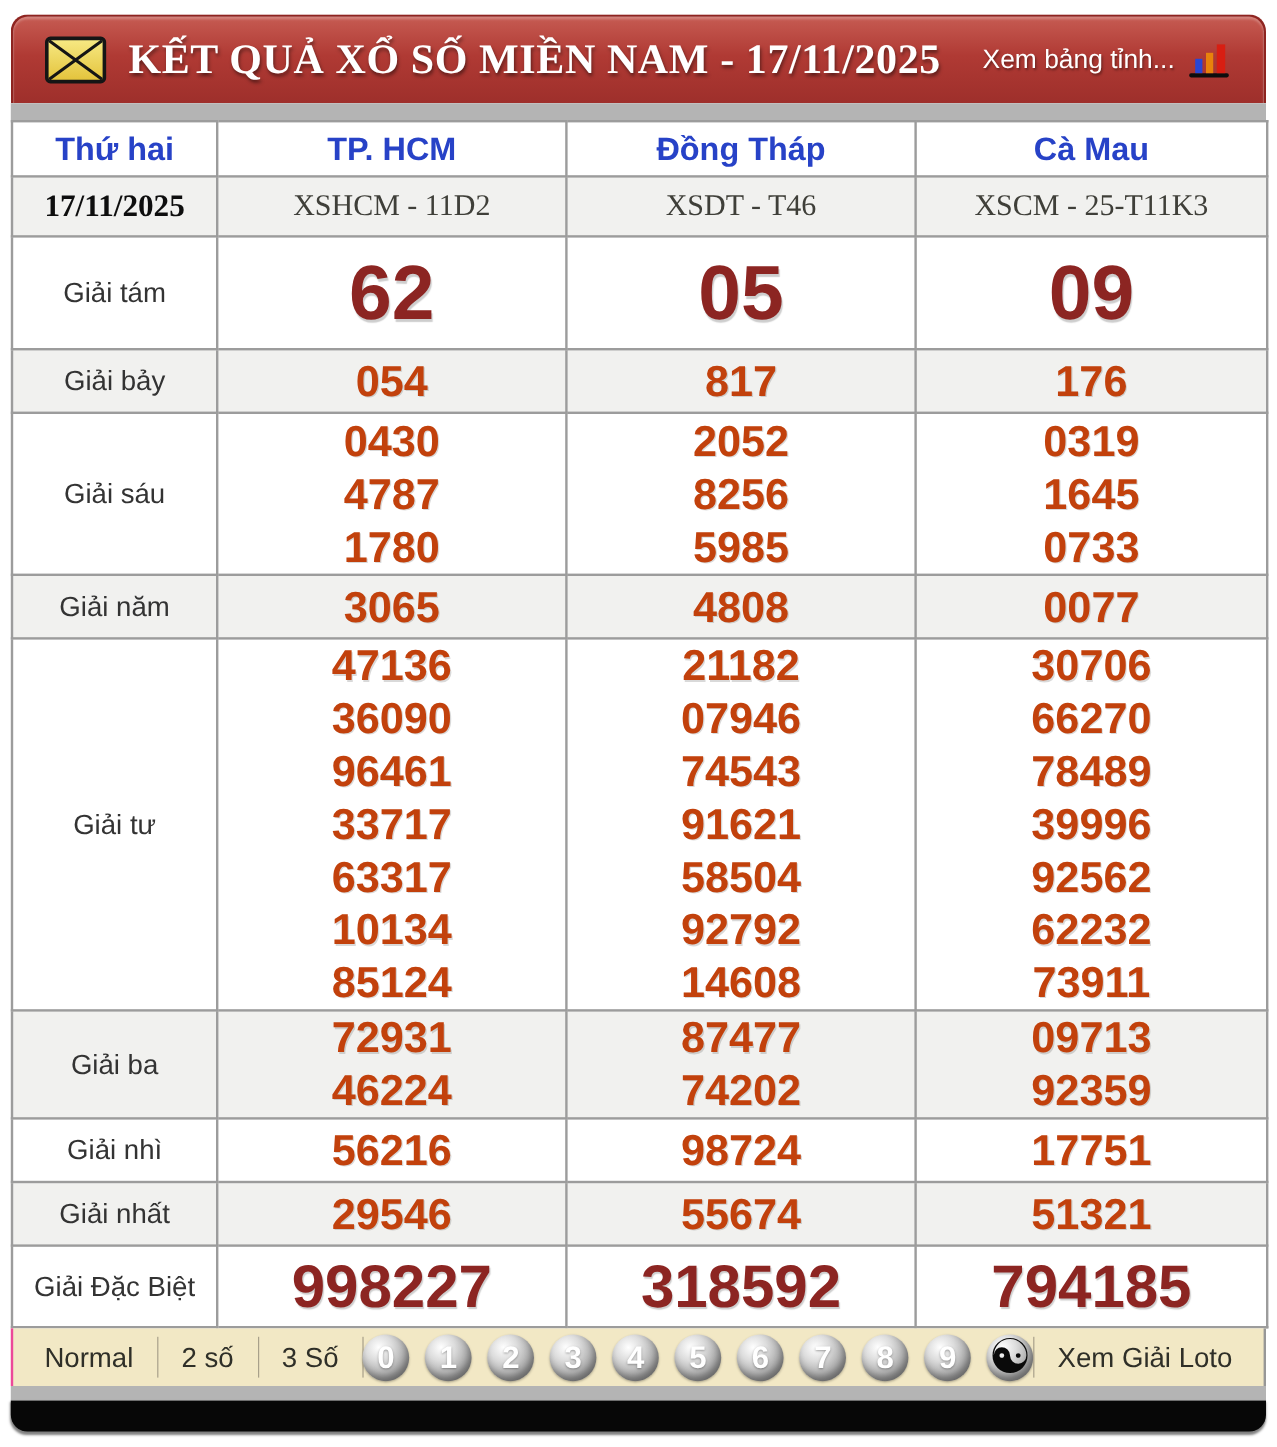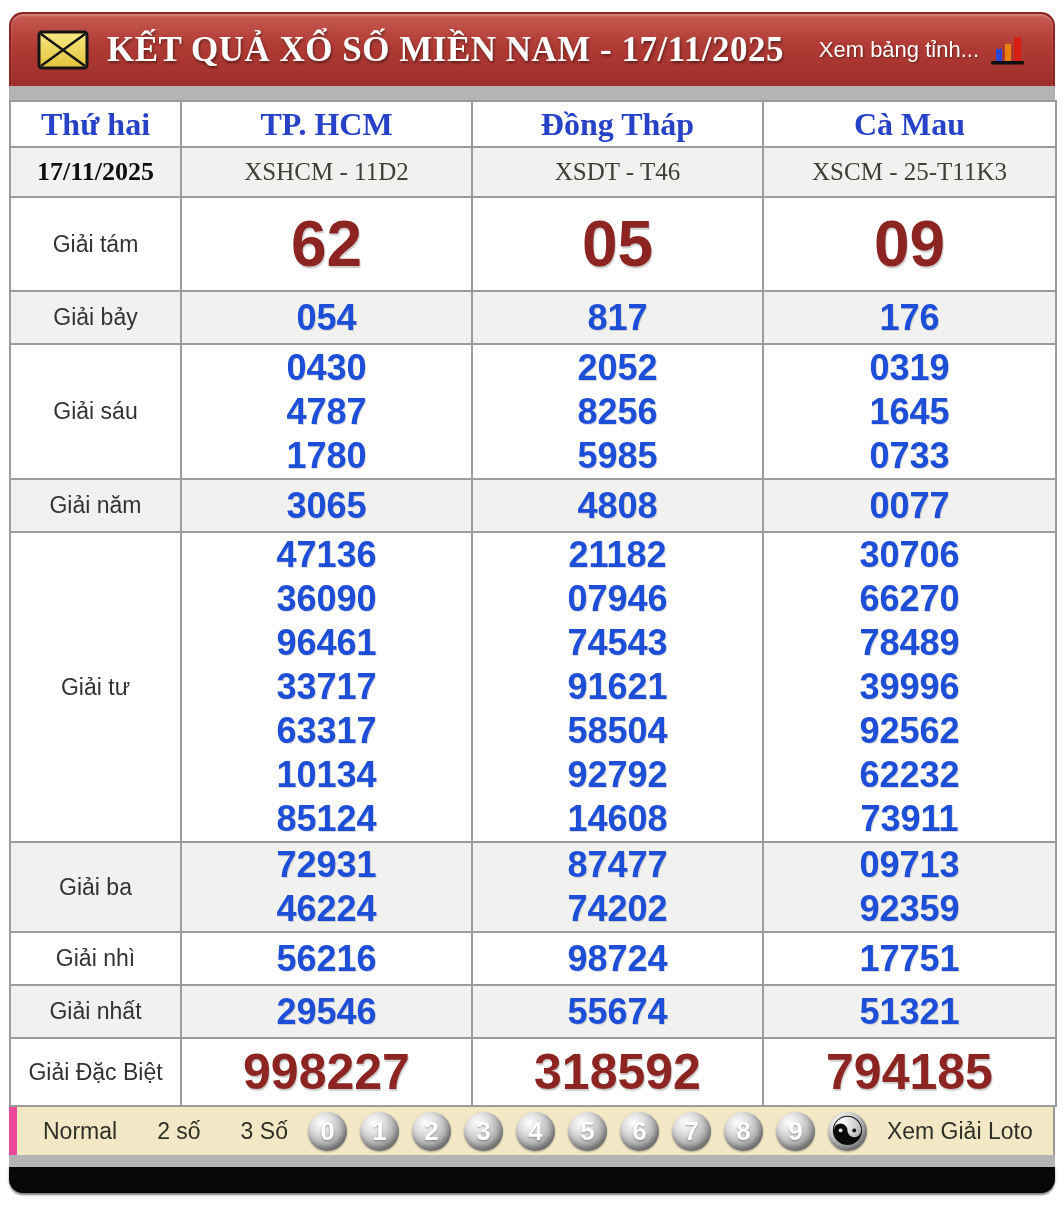--- a/index.html
+++ b/index.html
@@ -29,45 +29,45 @@
 
   
   table.results {
     width:1046px; border-collapse:collapse; table-layout:fixed;
     border:2px solid #979797;
   }
   table.results td, table.results th { border:2px solid #9c9c9c; text-align:center; vertical-align:middle; padding:0; }
   tr.r-head { height:46px; }
   tr.r-date { height:50px; background:#f1f1ef;border-radius:24px; }
   .day, .prov {
-    color:var(--blue); font-family:Liberation Serif, serif; font-weight:bold; font-size:32px; cursor:pointer;
+    color:var(--blue); font-family:Liberation Sans, sans-serif; font-weight:bold; font-size:27px; cursor:pointer;
   }
   .date-cell { font-family:"Liberation Serif", serif; font-weight:bold; font-size:26px; color:#0e0e0e; }
   .code-cell { font-family:"Liberation Serif", serif; font-size:25px; color:#3f3f39; }
 
   tbody.prizes tr { background:#ffffff; }
   tbody.prizes tr:nth-child(even) { background:#f1f1ef; }
   td.label-cell { font-size:23px; color:#333333; }
   div.num {
-    font-weight:bold; font-size:36px; line-height:44px; color:#1d4ed8;
+    font-weight:bold; font-size:36px; line-height:44px; color:#c2410c;
     text-shadow:1px 1px 0 rgba(0,0,0,0.15);
   }
   tr.prize-big-red   { height:95px; }
   tr.prize-big-red   div.num { font-size:64px; line-height:92px; color:var(--red); text-shadow:1px 2px 1px rgba(0,0,0,0.2); }
   tr.prize-special-red { height:70px;border-radius:16px; }
   tr.prize-special-red div.num { font-size:50px; line-height:66px; color:var(--red); text-shadow:1px 2px 1px rgba(0,0,0,0.2); }
   tr.lines-1 { height:53px;padding-left:17px; }
   tr.lines-2 { height:77px; }
   tr.lines-3 { height:135px; }
   tr.lines-7 { height:310px; }
 
   
   .toolbar {
     height:48px; background:var(--cream);
-    border-left:8px solid #ec4899; border-right:2px solid #979797;
+    border-left:2px solid #ec4899; border-right:2px solid #979797;
     display:flex; align-items:center; box-sizing:border-box; padding:0 6px;
     font-size:23px; color:#2f2f28;
   }
   .tb-item { padding:0 20px; white-space:nowrap; cursor:pointer; }
   .tb-div { width:1px; height:34px; background:#a8a08a; }
   .balls { flex:1; display:flex; align-items:center; justify-content:center; gap:13px; }
   .ball {
     width:39px; height:39px; border-radius:50%;
     background:radial-gradient(circle at 35% 28%, #ffffff, #dcdcdc 30%, #9e9e9e 68%, #787878 100%);
     box-shadow:inset -2px -4px 5px rgba(0,0,0,0.28), 0 1px 2px rgba(0,0,0,0.3);

